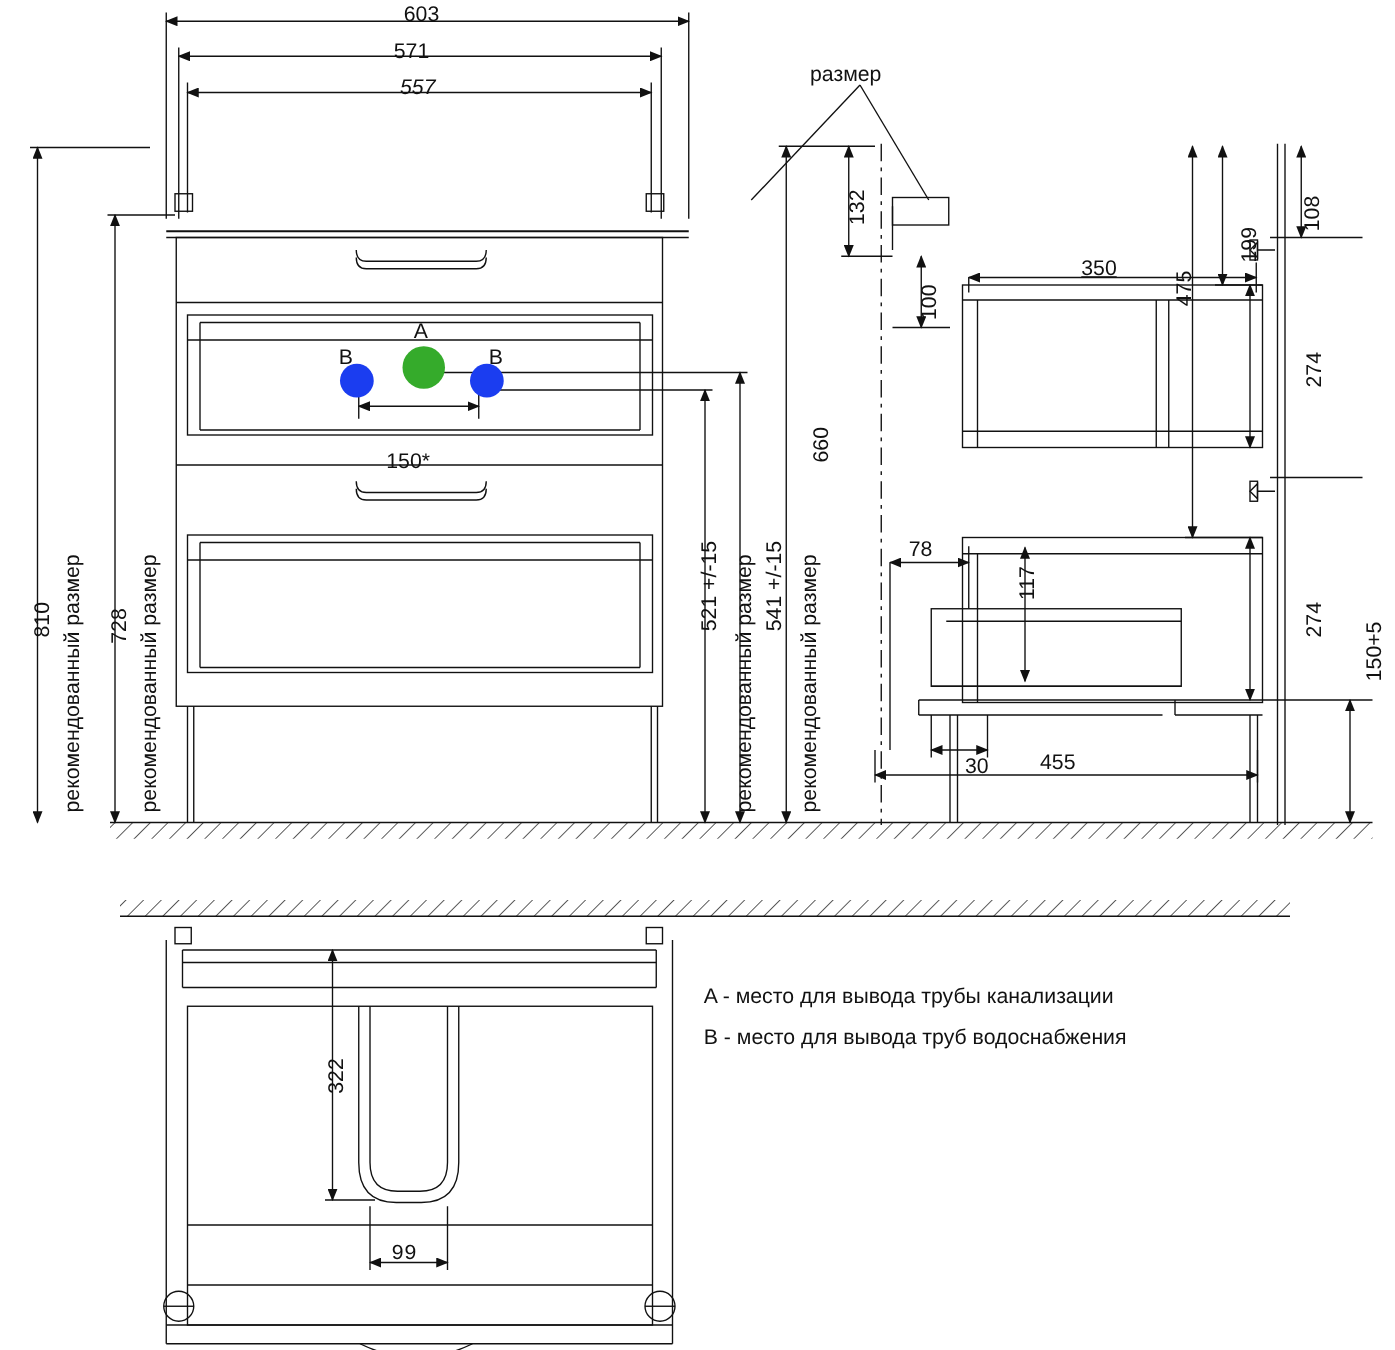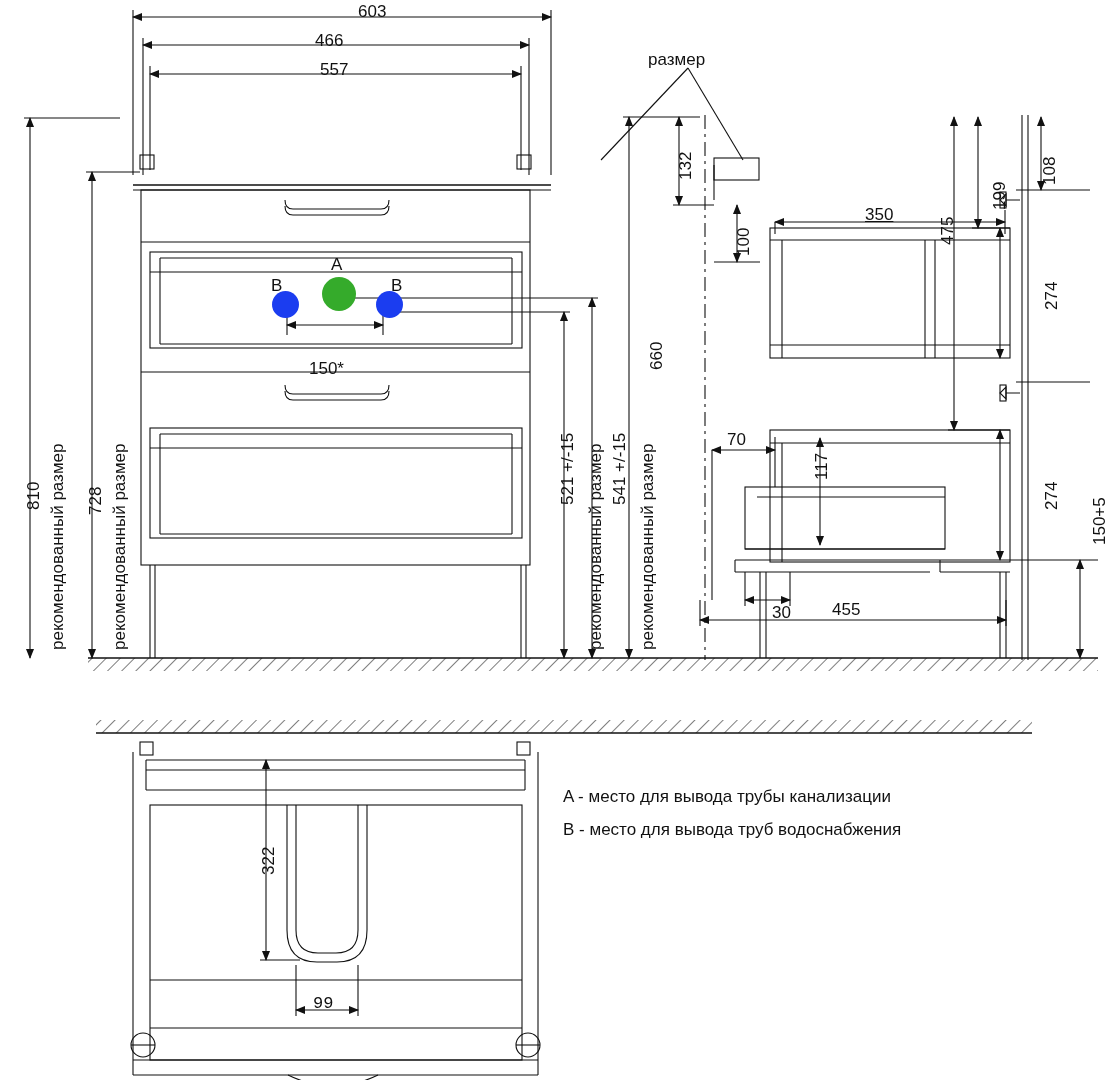--- a/index.html
+++ b/index.html
@@ -220,23 +220,23 @@
     <line x1="296" y1="1010" x2="358" y2="1010" marker-start="url(#arS)" marker-end="url(#ar)"></line>
     <line x1="296" y1="965" x2="296" y2="1016"></line>
     <line x1="358" y1="965" x2="358" y2="1016"></line>
   </g>
 </svg>
 
 <div class="dot green" style="left:322px;top:277px;width:34px;height:34px;"></div>
 <div class="dot blue" style="left:272px;top:291px;width:27px;height:27px;"></div>
 <div class="dot blue" style="left:376px;top:291px;width:27px;height:27px;"></div>
 
-<div class="lbl big" style="left:323px;top:2px;margin-left:35px;">603</div>
-<div class="lbl big" style="left:315px;top:31px;">466</div>
-<div class="lbl big" style="left:320px;top:60px;">557</div>
+<div class="lbl big" style="left:323px;top:2px;">603</div>
+<div class="lbl big" style="left:315px;top:31px;">571</div>
+<div class="lbl big" style="left:320px;top:60px;font-style:italic;">557</div>
 
 <div class="lbl big" style="left:648px;top:50px;">размер</div>
 
 <div class="lbl big" style="left:331px;top:255px;">A</div>
 <div class="lbl big" style="left:271px;top:276px;">B</div>
 <div class="lbl big" style="left:391px;top:276px;">B</div>
 
 <div class="lbl big" style="left:309px;top:311px;margin-top:48px;">150*</div>
 
 <div class="lbl big vert" style="left:24px;top:510px;transform:rotate(-90deg);">810</div>
@@ -252,21 +252,21 @@
 
 <div class="lbl big vert" style="left:676px;top:180px;transform:rotate(-90deg);">132</div>
 <div class="lbl big vert" style="left:734px;top:256px;transform:rotate(-90deg);">100</div>
 <div class="lbl big" style="left:865px;top:205px;text-decoration:underline;">350</div>
 <div class="lbl big vert" style="left:938px;top:245px;transform:rotate(-90deg);">475</div>
 <div class="lbl big vert" style="left:990px;top:210px;transform:rotate(-90deg);">199</div>
 <div class="lbl big vert" style="left:1040px;top:185px;transform:rotate(-90deg);">108</div>
 <div class="lbl big vert" style="left:1042px;top:310px;transform:rotate(-90deg);">274</div>
 <div class="lbl big vert" style="left:1042px;top:510px;transform:rotate(-90deg);">274</div>
 <div class="lbl big vert" style="left:1090px;top:545px;transform:rotate(-90deg);">150+5</div>
-<div class="lbl big" style="left:727px;top:430px;">70</div>
+<div class="lbl big" style="left:727px;top:430px;">78</div>
 <div class="lbl big vert" style="left:812px;top:480px;transform:rotate(-90deg);">117</div>
 <div class="lbl big" style="left:772px;top:603px;">30</div>
 <div class="lbl big" style="left:832px;top:600px;">455</div>
 
 <div class="lbl big vert" style="left:259px;top:875px;transform:rotate(-90deg);">322</div>
 <div class="lbl big" style="left:313px;top:994px;font-family:Liberation Mono, monospace;">99</div>
 
 <div class="legend" style="left:563px;top:820px;">B - место для вывода труб водоснабжения</div>
 <div class="legend" style="left:563px;top:787px;">A - место для вывода трубы канализации</div>
 

